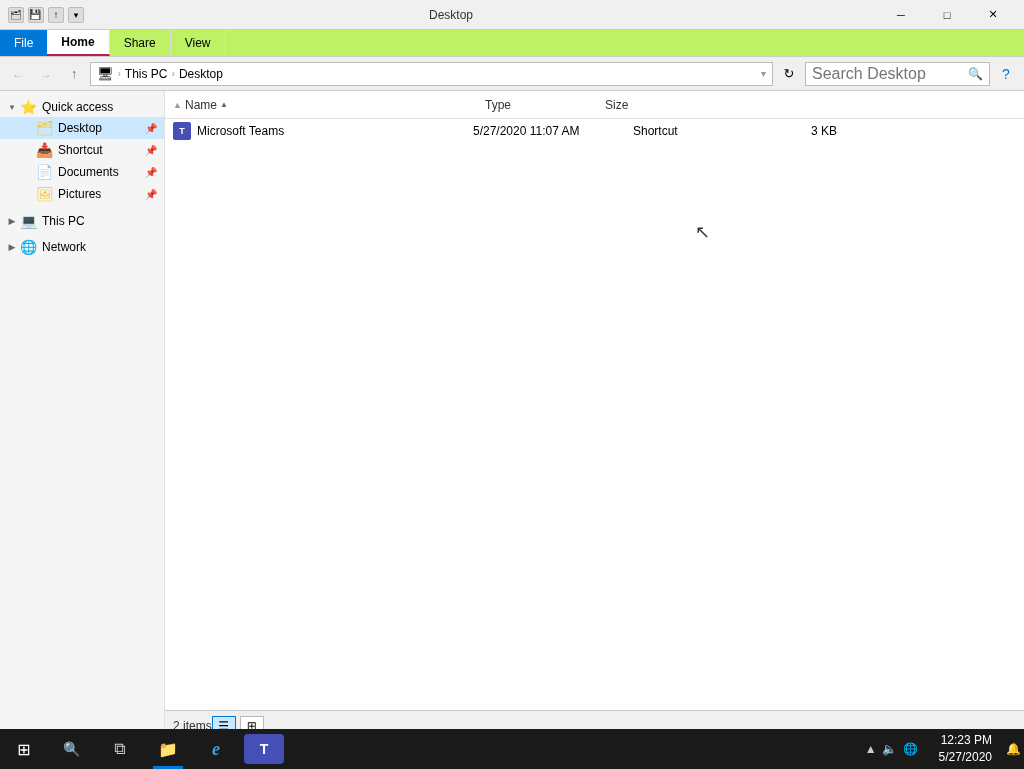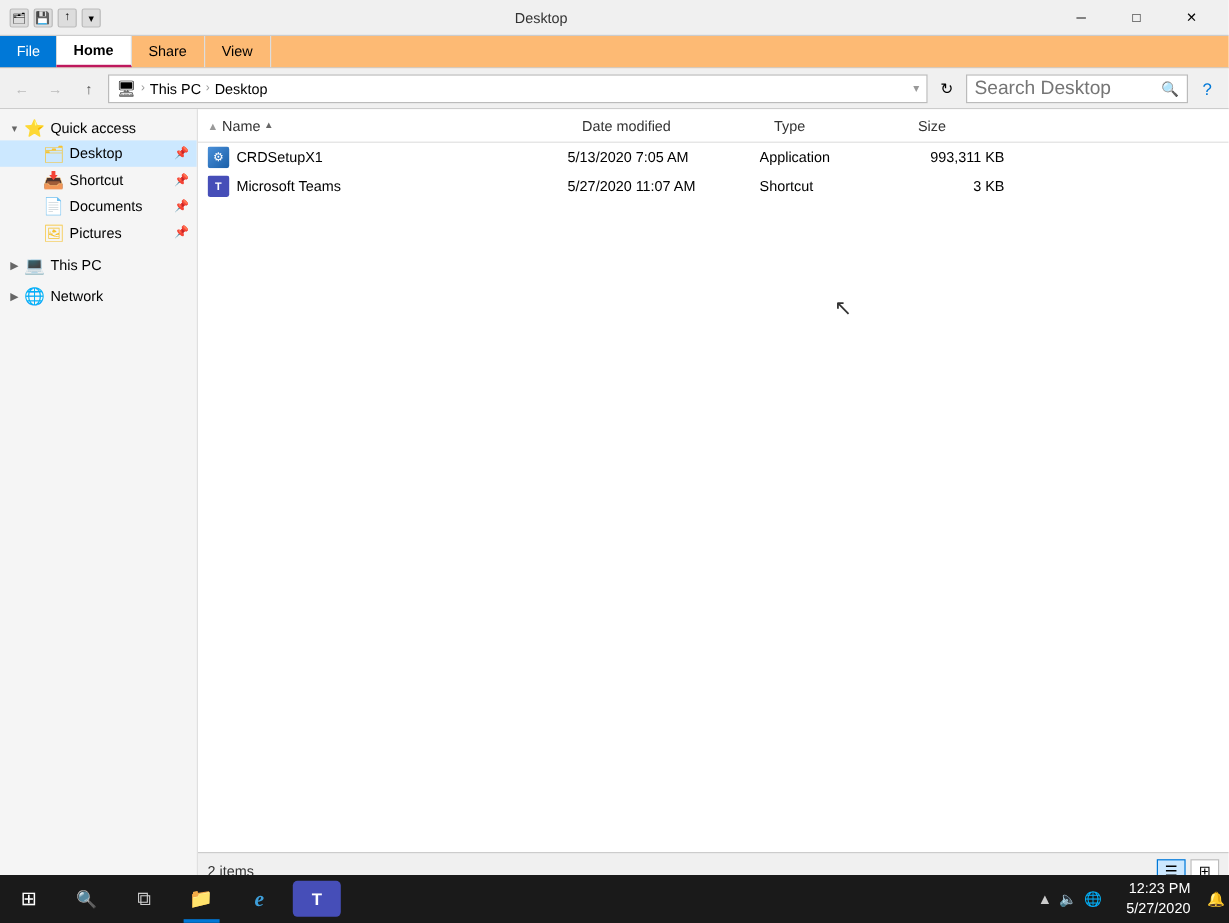--- a/index.html
+++ b/index.html
@@ -14,21 +14,21 @@
       padding: 0 8px;
       border-bottom: 1px solid #ccc;
     }
     .title-bar-icons { display: flex; gap: 4px; align-items: center; }
     .title-icon { width: 16px; height: 16px; background: #ddd; border: 1px solid #bbb; border-radius: 2px; display: flex; align-items: center; justify-content: center; font-size: 9px; }
     .title-text { flex: 1; text-align: center; font-size: 12px; color: #333; margin-left: -60px; }
     .title-controls { display: flex; }
     .title-btn { width: 46px; height: 30px; display: flex; align-items: center; justify-content: center; font-size: 11px; cursor: pointer; }
 
     
-    .ribbon { background: #fdba74; border-bottom: 1px solid #ccc; }
+    .ribbon { background: #bef264; border-bottom: 1px solid #ccc; }
     .ribbon-tabs { display: flex; height: 26px; }
     .ribbon-tab {
       padding: 0 14px;
       display: flex;
       align-items: center;
       font-size: 12px;
       cursor: pointer;
       border-right: 1px solid #ddd;
     }
     .ribbon-tab.active { background: #fff; border-bottom: 2px solid #be185d; font-weight: 600; }
@@ -159,21 +159,20 @@
     }
 
     
     .status-bar {
       height: 30px;
       background: #f0f0f0;
       border-top: 1px solid #ccc;
       display: flex;
       align-items: center;
       padding: 0 8px;
-      justify-content: space-between;
     }
     .status-left { font-size: 12px; color: #333; }
     .status-right { display: flex; gap: 4px; }
     .view-btn { width: 24px; height: 20px; display: flex; align-items: center; justify-content: center; cursor: pointer; border: 1px solid #bbb; background: #fff; font-size: 12px; }
     .view-btn.active { background: #cce8ff; border-color: #0078d7; }
 
     
     .taskbar {
       height: 40px;
       background: #1a1a1a;
@@ -313,44 +312,30 @@
 
   <div class="file-area">
 
     <div class="file-list-header">
 
       <div style="width:8px; font-size:9px; color:#999; cursor:pointer;">▲</div>
       <div class="col-header col-name">
         <span>Name</span>
         <span class="sort-arrow">▲</span>
       </div>
-      <div class="col-header col-date">
-        <span>Date modified</span>
-      </div>
       <div class="col-header col-type">
         <span>Type</span>
       </div>
       <div class="col-header col-size">
         <span>Size</span>
       </div>
     </div>
 
     <div class="file-list">
 
-      <div class="file-row">
-        <div class="file-name-cell file-cell">
-          <div class="file-icon">
-            <div class="app-icon"></div>
-          </div>
-          <span>CRDSetupX1</span>
-        </div>
-        <div class="file-date-cell file-cell">5/13/2020 7:05 AM</div>
-        <div class="file-type-cell file-cell">Application</div>
-        <div class="file-size-cell file-cell">993,311 KB</div>
-      </div>
 
       <div class="file-row">
         <div class="file-name-cell file-cell">
           <div class="file-icon">
             <div class="teams-icon">T</div>
           </div>
           <span>Microsoft Teams</span>
         </div>
         <div class="file-date-cell file-cell">5/27/2020 11:07 AM</div>
         <div class="file-type-cell file-cell">Shortcut</div>

